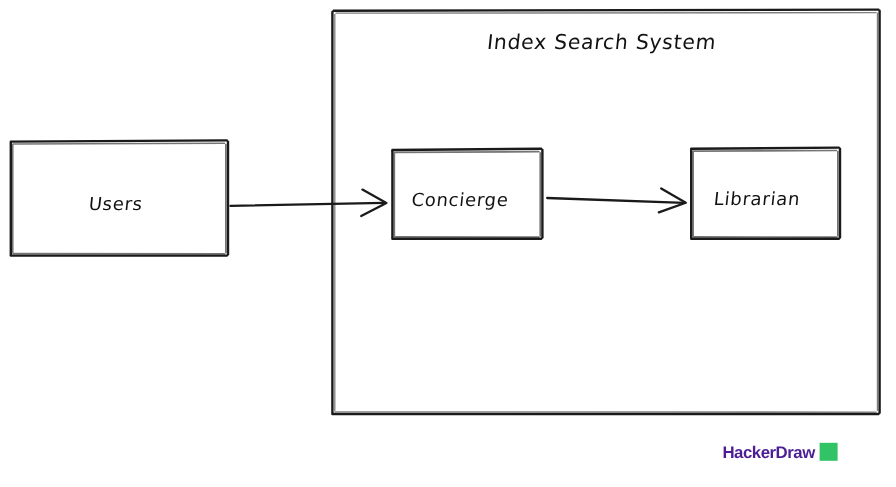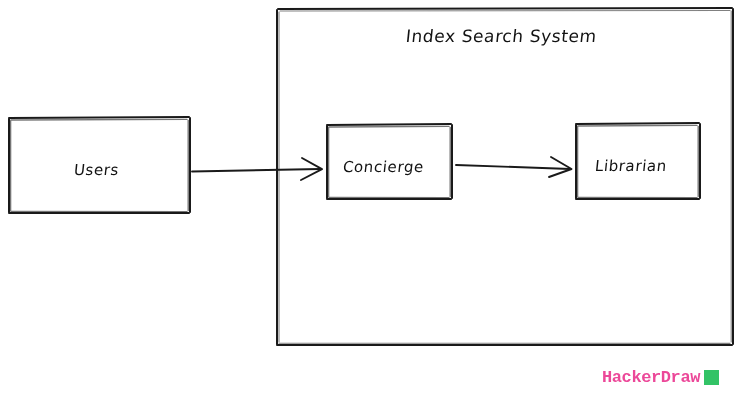--- a/index.html
+++ b/index.html
@@ -51,25 +51,25 @@
 
   #brand {
     position: absolute;
     left: 602px;
     top: 369px;
     display: flex;
     align-items: center;
     gap: 4px;
   }
   #brand-text {
-    font-family: Liberation Mono, monospace;
+    font-family: Liberation Sans, sans-serif;
     font-weight: bold;
-    font-size: 17px;
+    font-size: 14px;
     letter-spacing: -0.4px;
-    color: #ec4899;
+    color: #4c1d95;
     line-height: 1;
   }
   #brand-square {
     width: 15px;
     height: 15px;
     background: #32c366;
   }
 </style>
 </head>
 <body>

